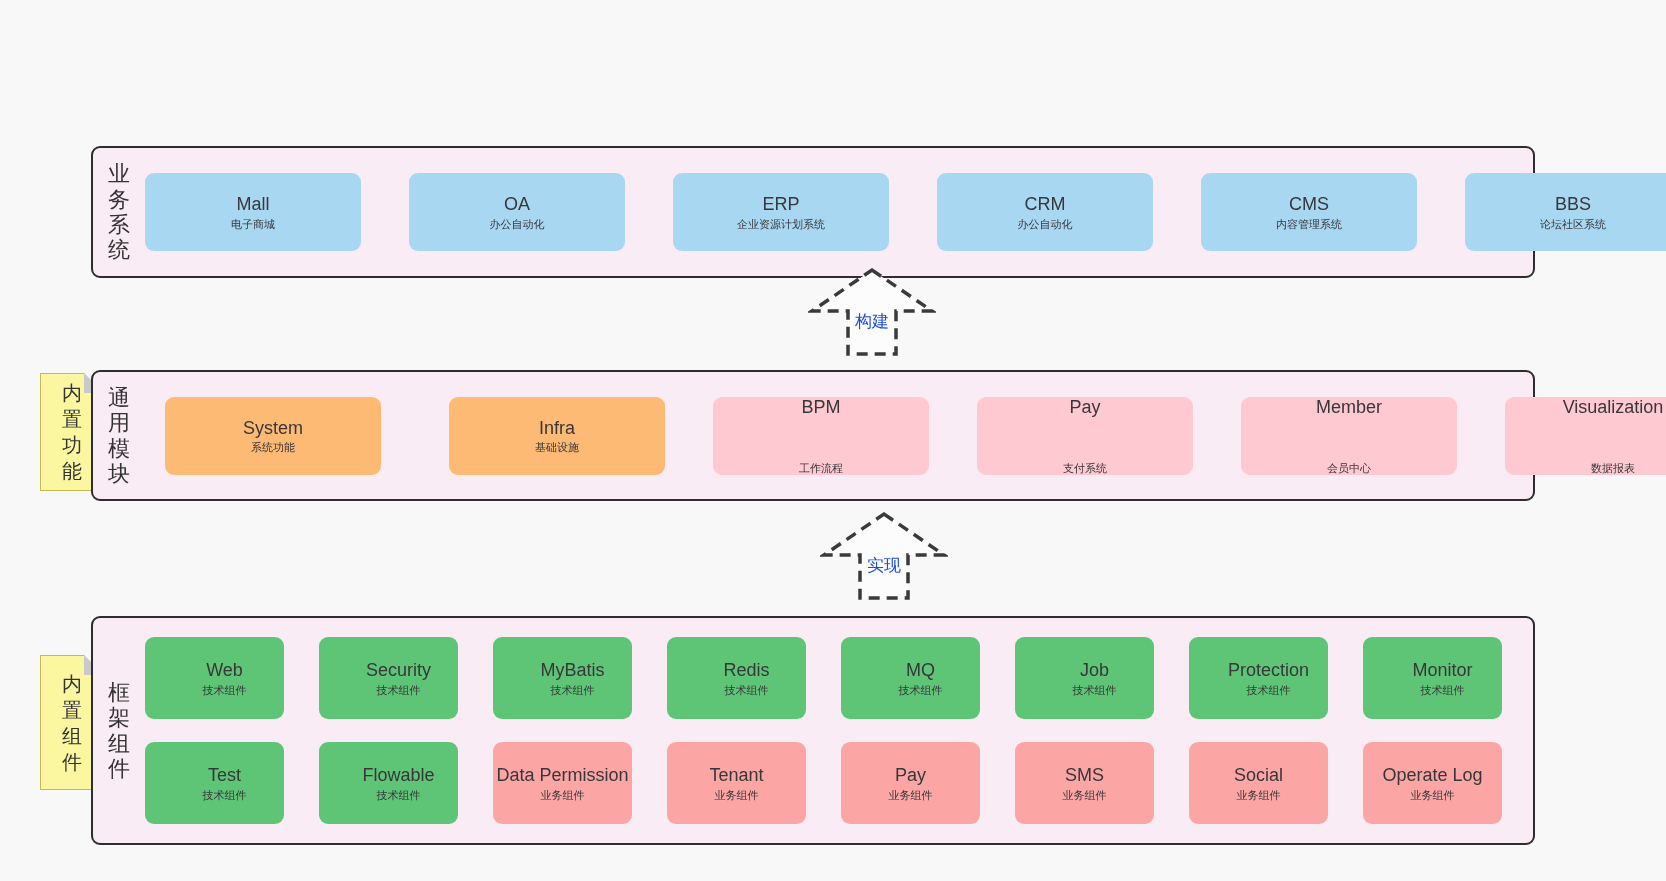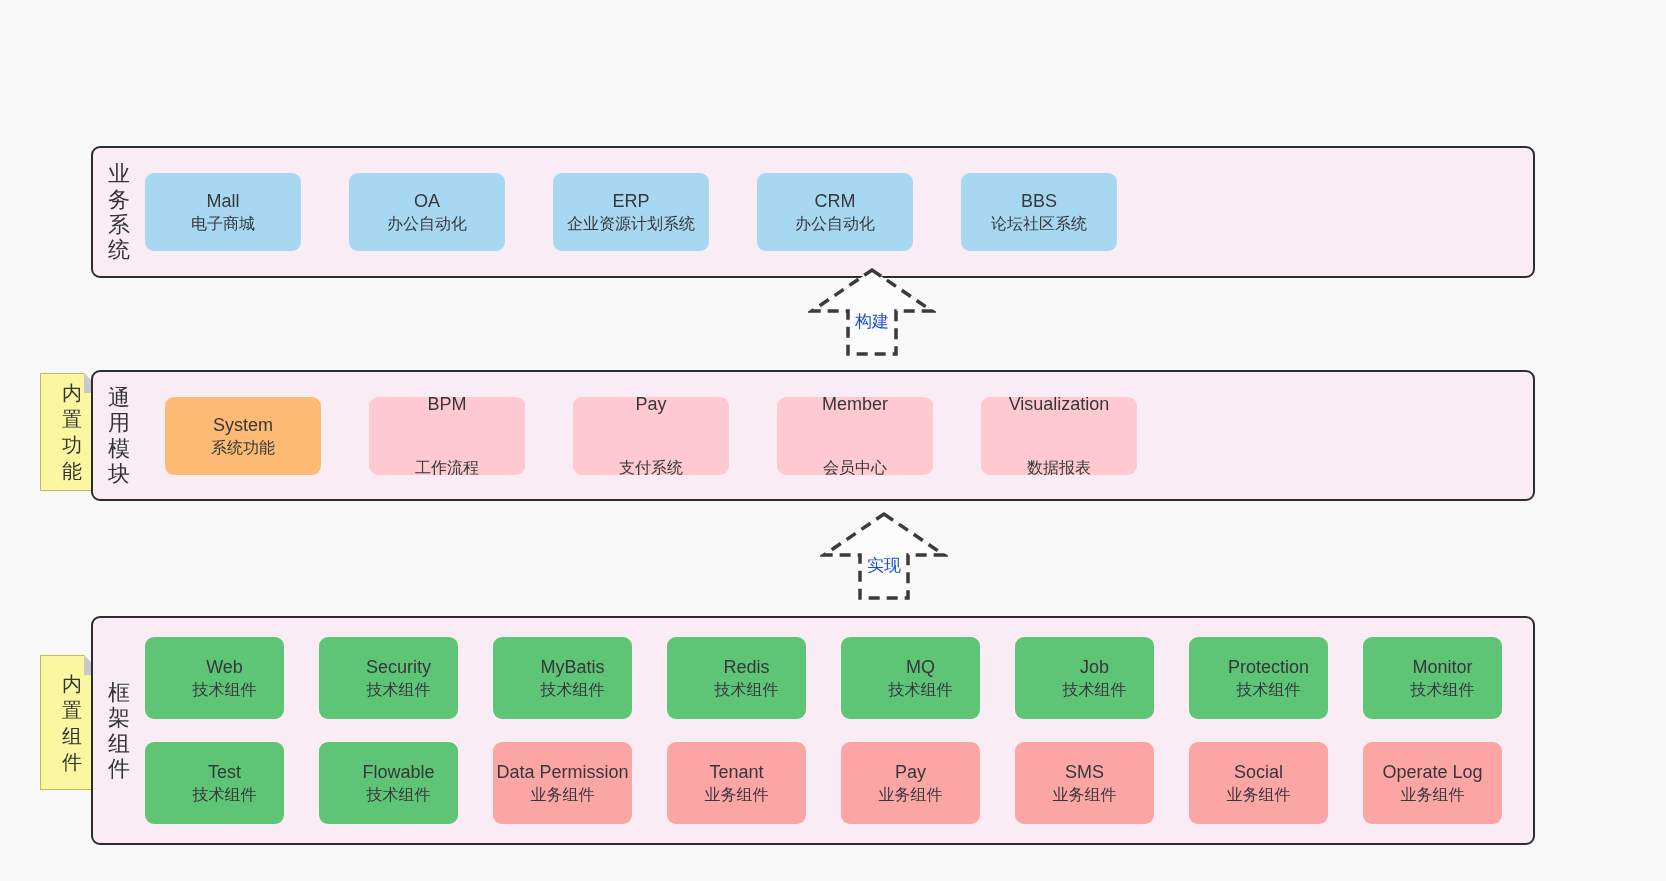--- a/index.html
+++ b/index.html
@@ -34,22 +34,22 @@
     flex:1; display:flex; flex-direction:column; justify-content:center; gap:23px; padding-right:18px;
   }
   .grid2 .row { display:flex; gap:35px; }
 
   
   .box {
     display:flex; flex-direction:column; align-items:center; justify-content:center;
     border-radius:9px; text-align:center; flex:0 0 auto;
   }
   .box .en { font-size:18px; line-height:1.35; }
-  .box .zh { font-size:16px; line-height:1.35; }
-  .box-wide { width:156px; height:78px; }
+  .box .zh { font-size:11px; line-height:1.35; }
+  .box-wide { width:216px; height:78px; }
   .box-sm   { width:139px; height:82px; }
   .c-blue       { background:#a8d7f2; }
   .c-red        { background:#fdba74;margin-left:20px; }
   .c-pink       { background:#fec9d1;gap:41px; }
   .c-green      { background:#5ec577;padding-left:20px; }
   .c-lightgreen { background:#fca5a5; }
 
   
   .arrow { position:absolute; width:128px; height:90px; }
   .arrow-build { left:808px; top:267px; }
@@ -102,20 +102,24 @@
       </div>
       <div class="box box-wide c-blue">
         <span class="en">ERP</span>
         <span class="zh">企业资源计划系统</span>
       </div>
       <div class="box box-wide c-blue">
         <span class="en">CRM</span>
         <span class="zh">办公自动化</span>
       </div>
       <div class="box box-wide c-blue">
+        <span class="en">CMS</span>
+        <span class="zh">内容管理系统</span>
+      </div>
+      <div class="box box-wide c-blue">
         <span class="en">BBS</span>
         <span class="zh">论坛社区系统</span>
       </div>
     </div>
   </div>
 
   <div class="arrow arrow-build">
     <svg width="128" height="90" viewBox="0 0 128 90">
       <polygon points="64,3 124,44 88,44 88,87 40,87 40,44 4,44" fill="#fcfcfc" stroke="#3a3a3a" stroke-width="3.5" stroke-dasharray="11 7"></polygon>
     </svg>
@@ -131,20 +135,24 @@
 
   <div class="panel panel-modules">
     <div class="panel-label">
       <div class="vtext">通用模块</div>
     </div>
     <div class="boxrow">
       <div class="box box-wide c-red">
         <span class="en">System</span>
         <span class="zh">系统功能</span>
       </div>
+      <div class="box box-wide c-red">
+        <span class="en">Infra</span>
+        <span class="zh">基础设施</span>
+      </div>
       <div class="box box-wide c-pink">
         <span class="en">BPM</span>
         <span class="zh">工作流程</span>
       </div>
       <div class="box box-wide c-pink">
         <span class="en">Pay</span>
         <span class="zh">支付系统</span>
       </div>
       <div class="box box-wide c-pink">
         <span class="en">Member</span>

